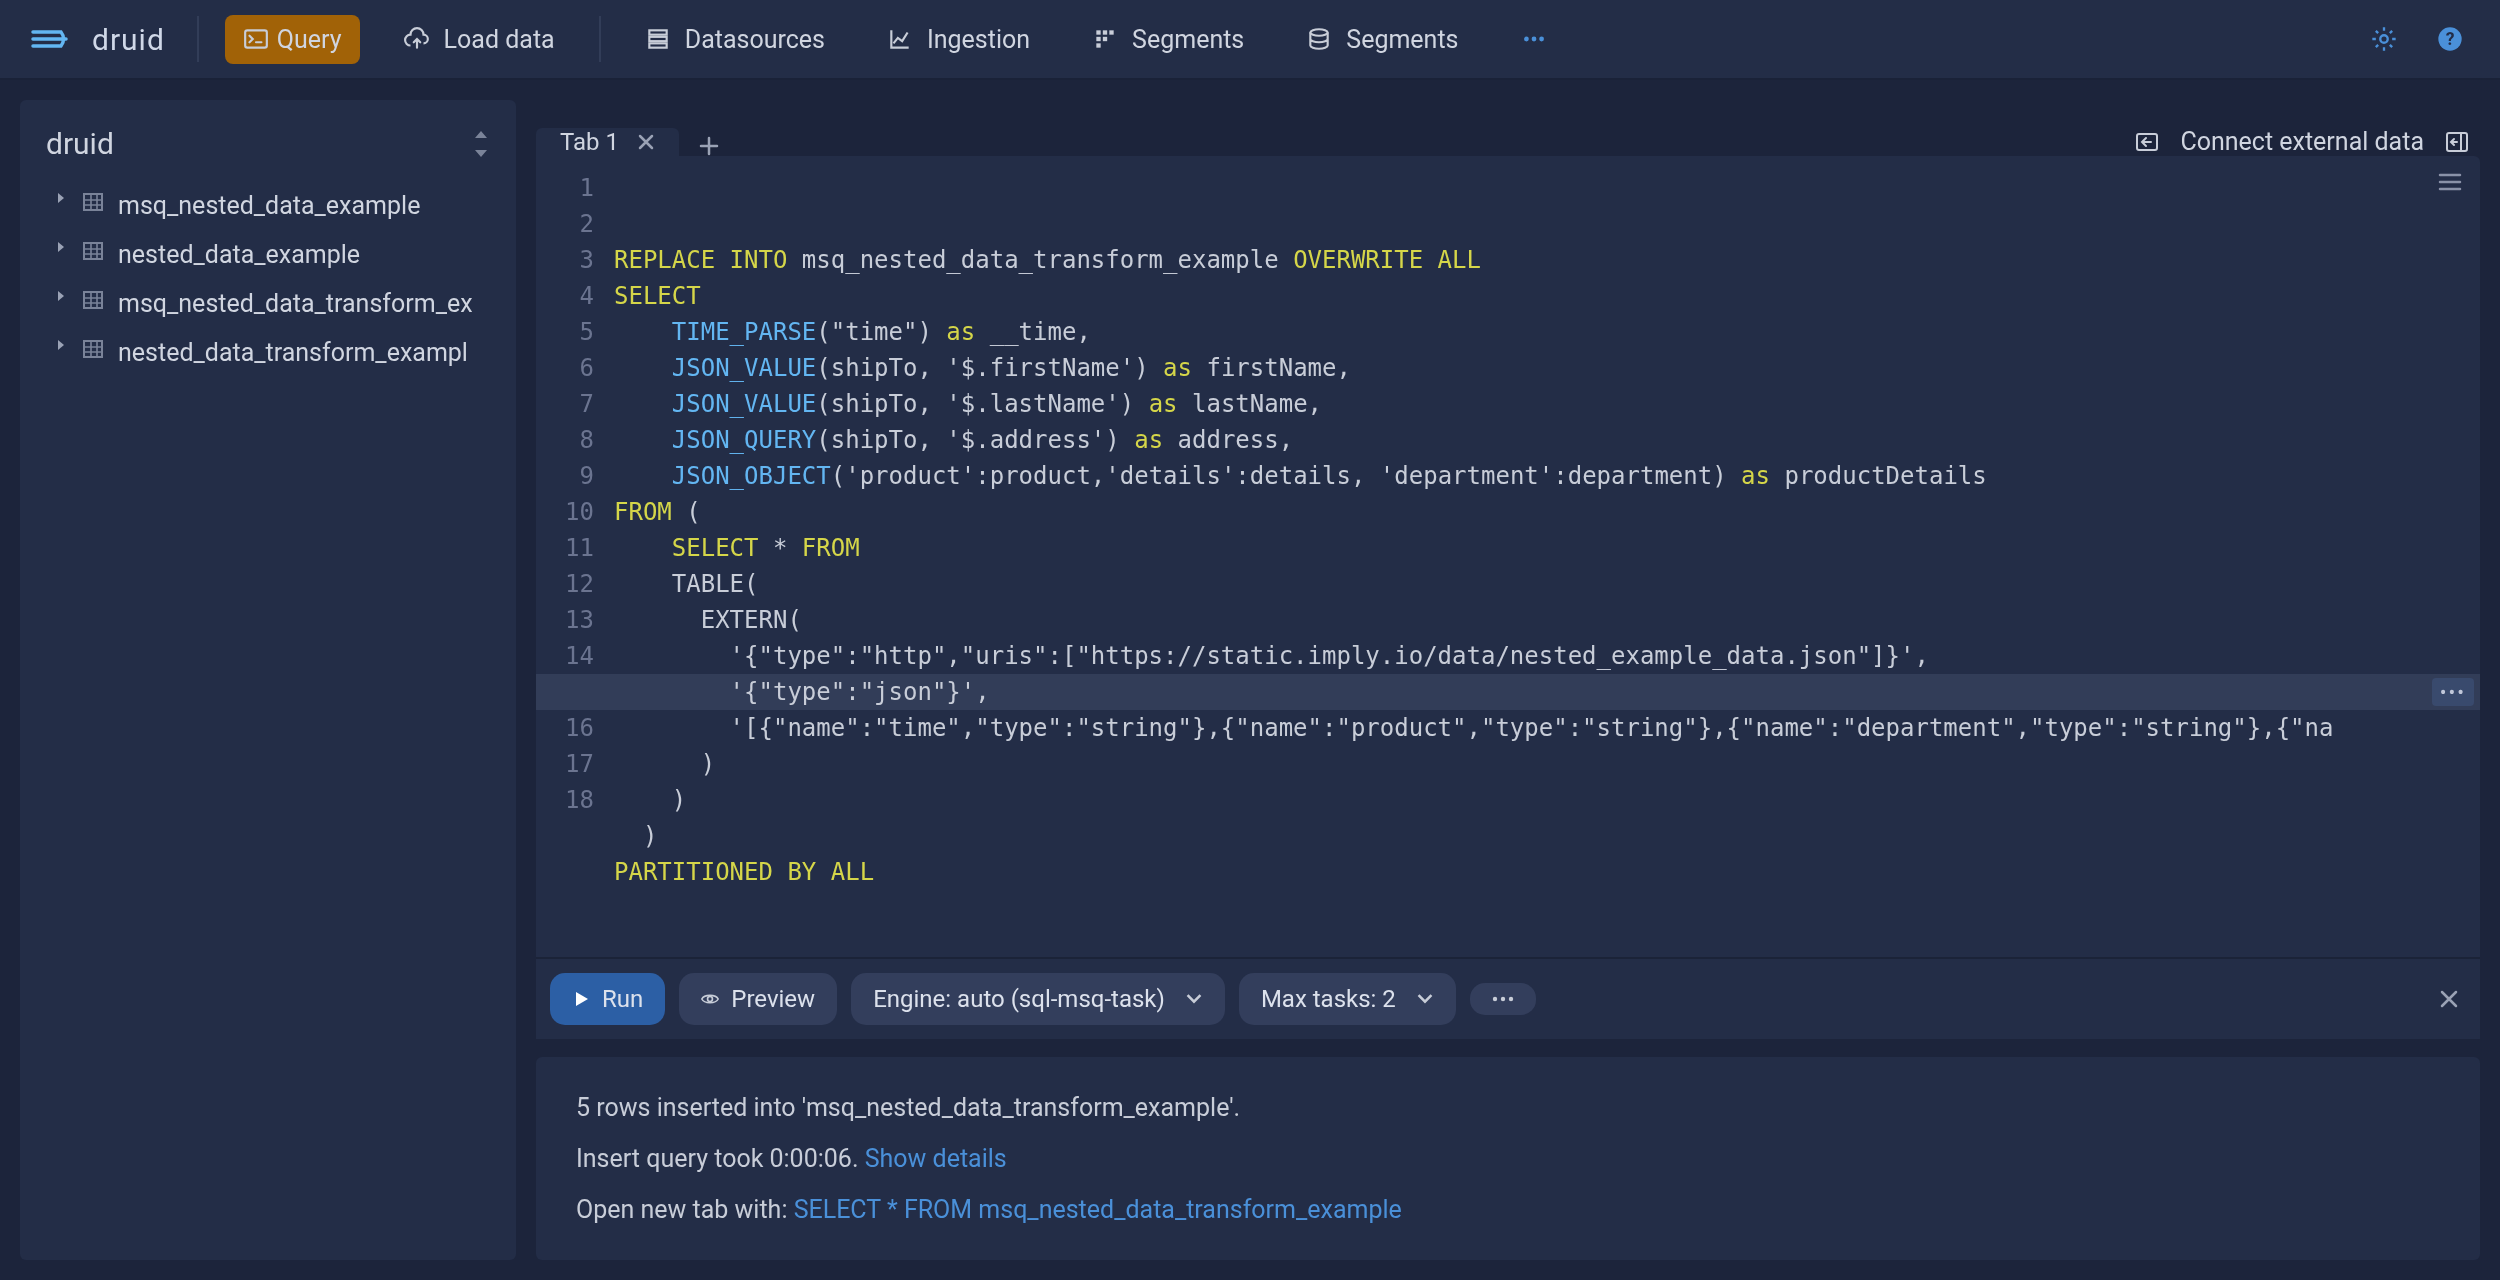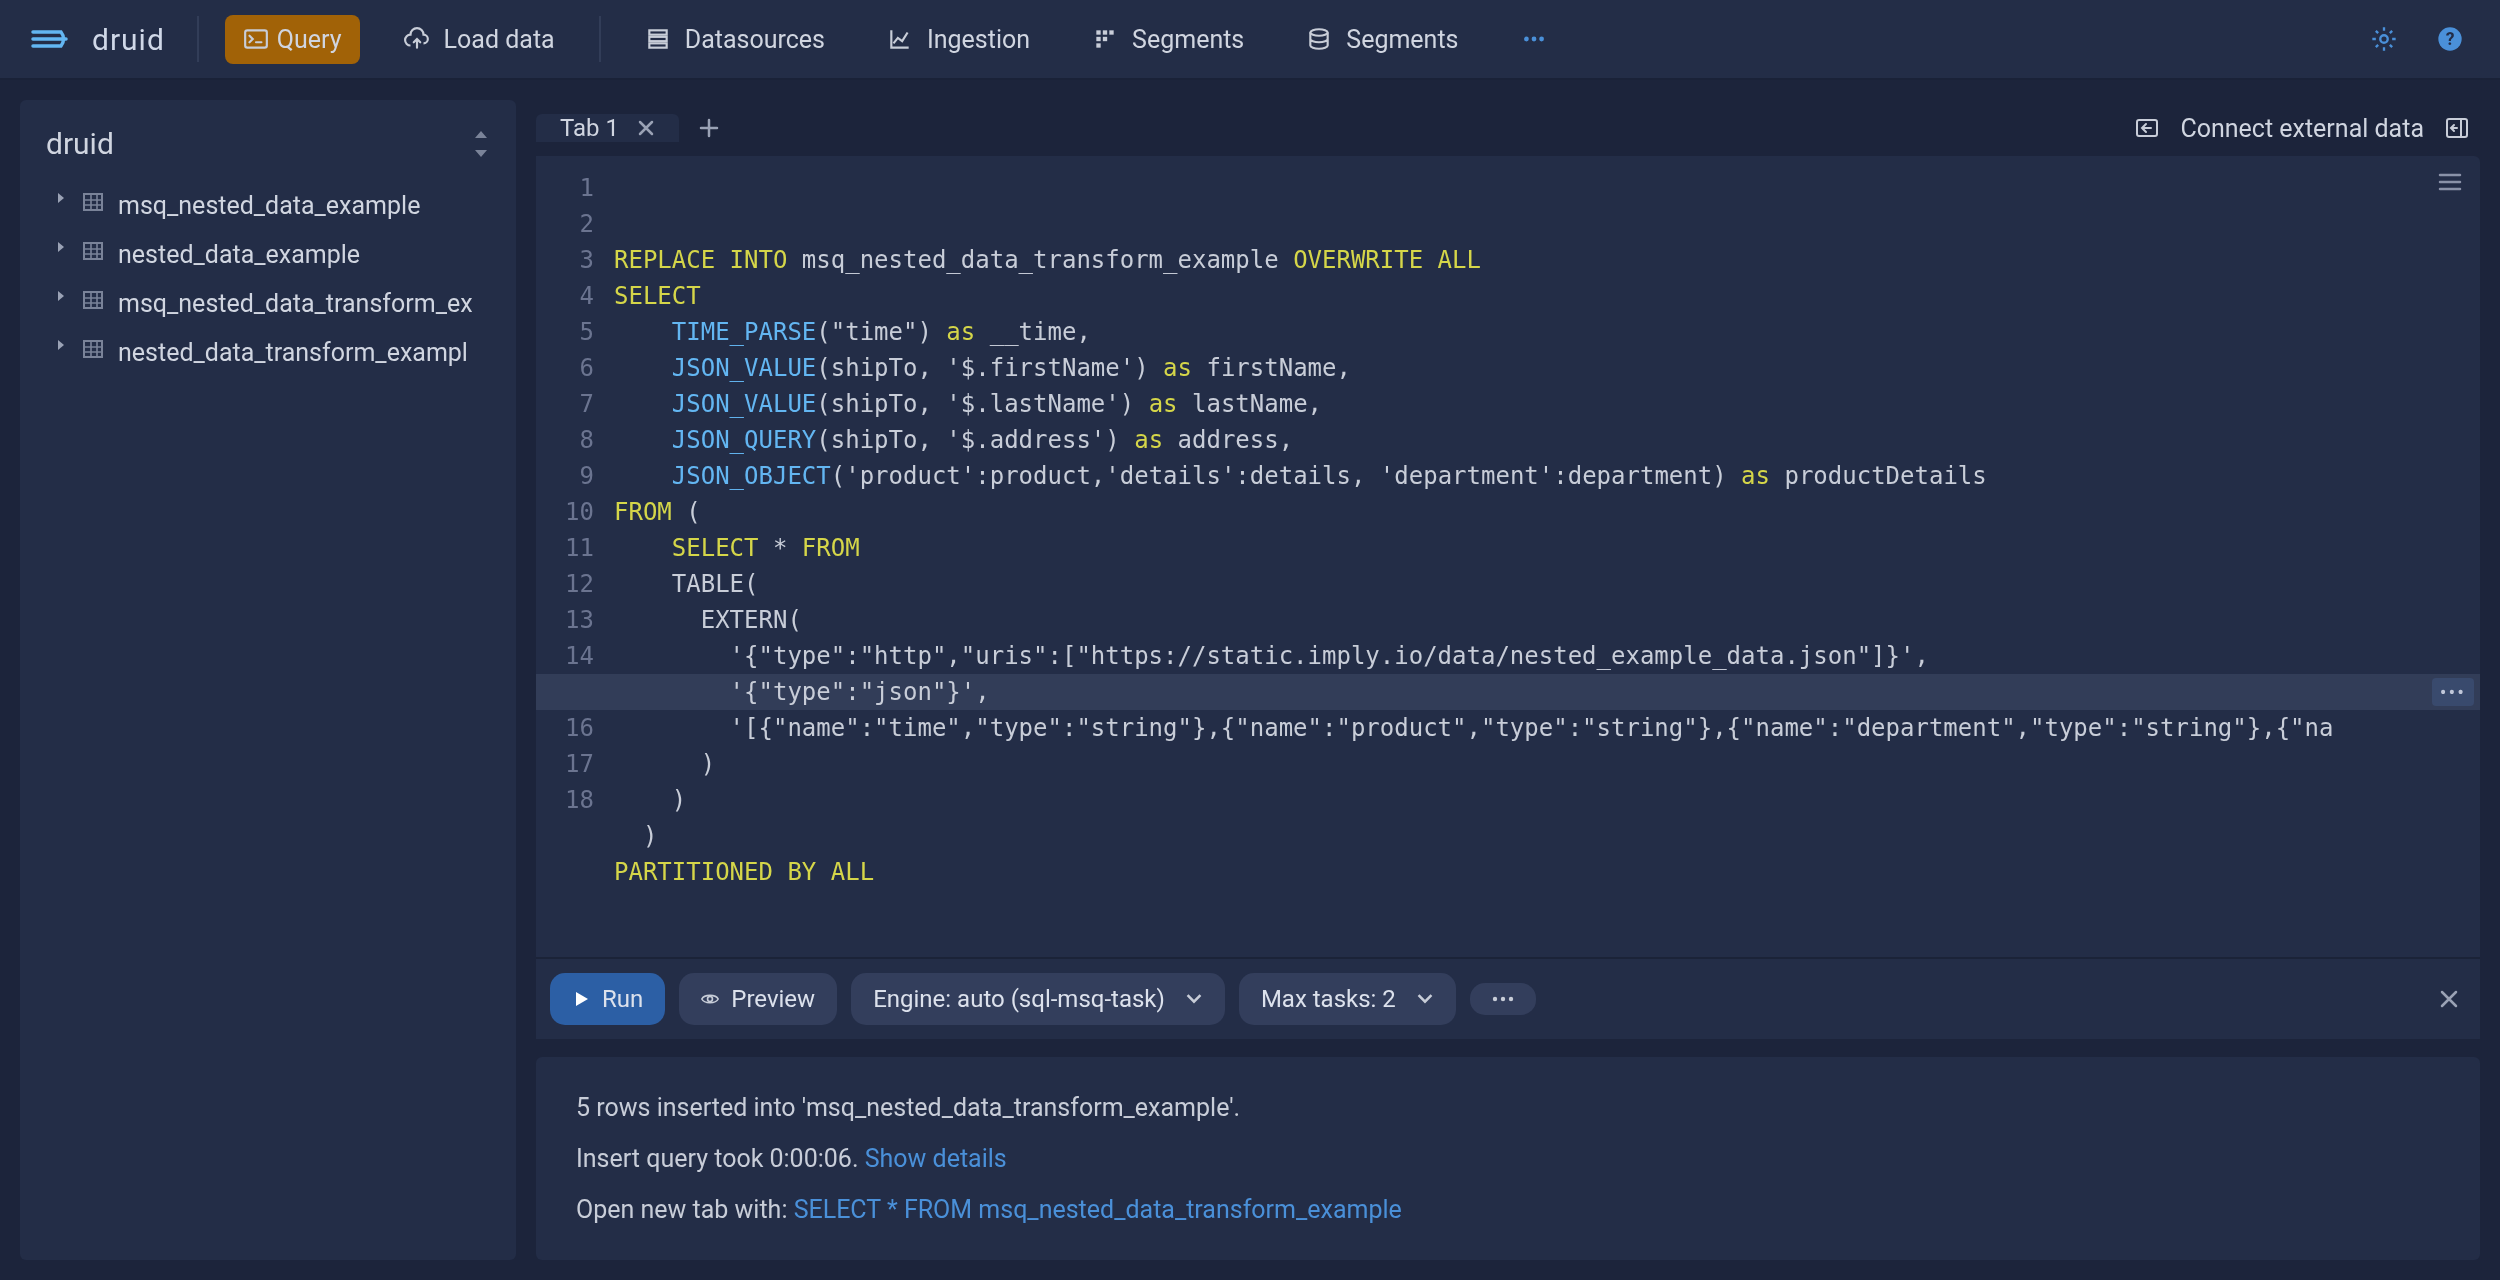--- a/index.html
+++ b/index.html
@@ -46,21 +46,21 @@
 .tree-item {
   display: flex; gap: 14px;
   padding: 10px 24px 10px 34px; cursor: pointer; font-size: 25px; color: #d0d5e0;
   white-space: nowrap; overflow: hidden;
 }
 .chev svg { width: 14px; height: 14px; display: block; fill: #9aa2b5; }
 .tbl-icon svg { width: 22px; height: 22px; display: block; fill: #7a8399; }
 
 .main { flex: 1; display: flex; flex-direction: column; gap: 0; min-width: 0; }
 .tabbar {
-  height: 56px; display: flex; align-items: center;
+  height: 56px; display: flex; align-items: flex-end;
 }
 .tab {
   display: flex; align-items: center; gap: 18px;
   padding: 0 24px; background: #232d47; border-top-left-radius: 6px; border-top-right-radius: 6px;
   font-size: 24px; color: #d0d5e0; cursor: pointer;
 }
 .tab .close svg { width: 18px; height: 18px; display: block; fill: #9aa2b5; }
 .add-tab { display: flex; align-items: center; padding: 0 20px; cursor: pointer; }
 .add-tab svg { width: 20px; height: 20px; display: block; fill: #9aa2b5; }
 .tabbar-right { margin-left: auto; display: flex; align-items: center; gap: 20px; padding-right: 10px; }

